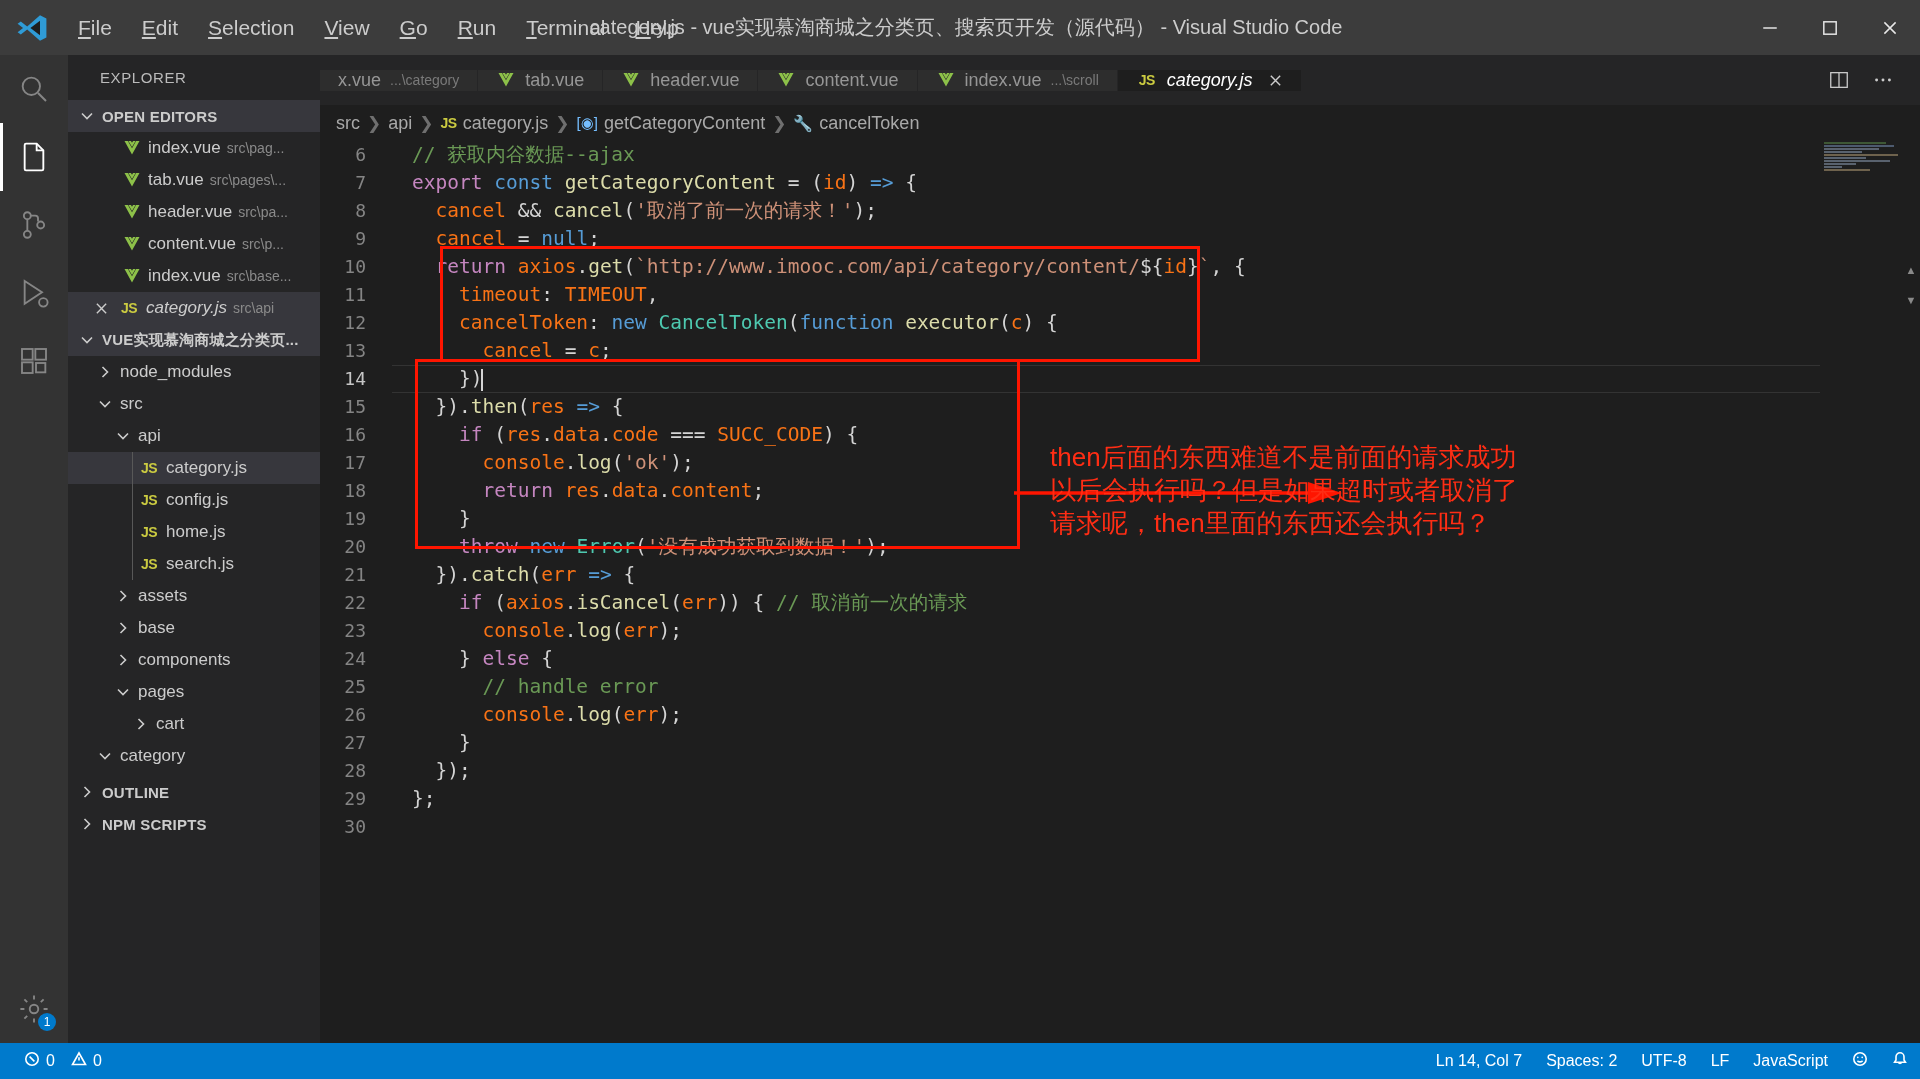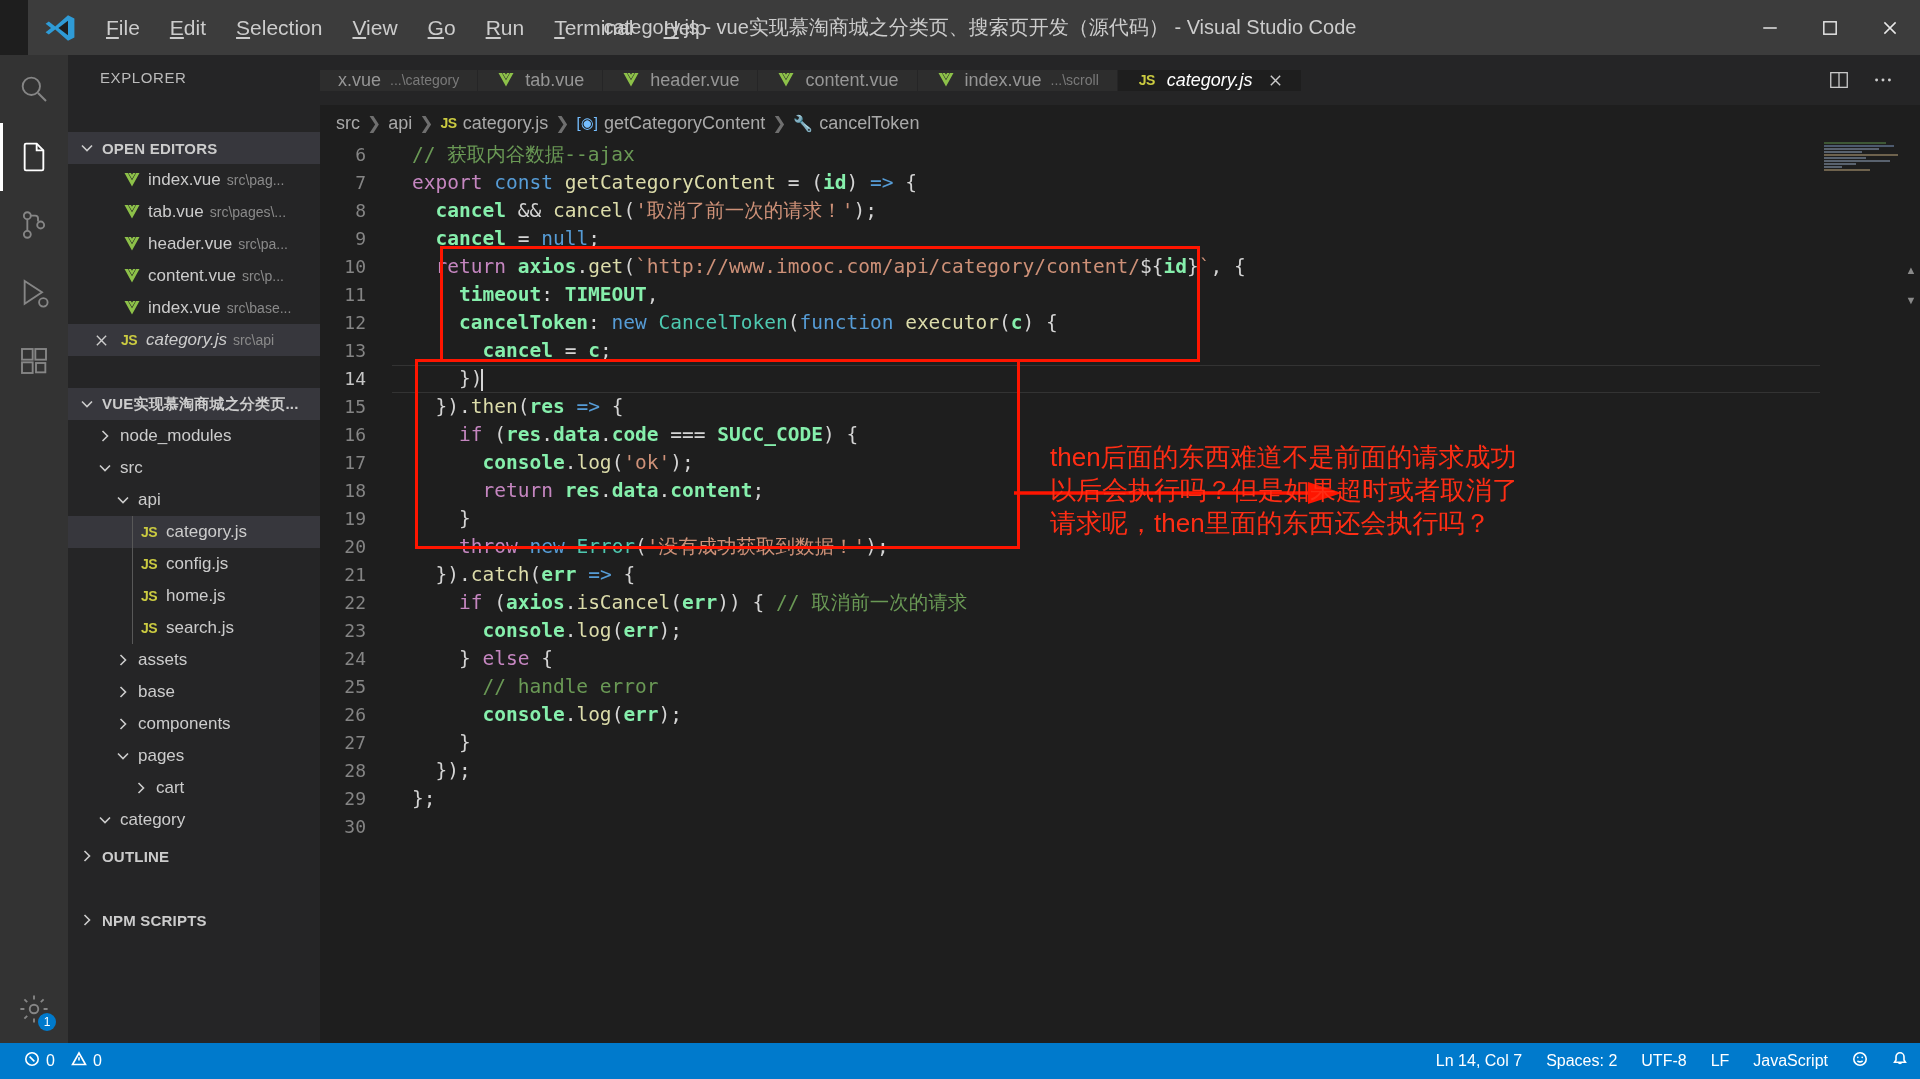--- a/index.html
+++ b/index.html
@@ -7,21 +7,20 @@
   body {
     font-family:"Liberation Sans", sans-serif;
     color:#cccccc;
     -webkit-font-smoothing:antialiased;
   }
 
   
   .titlebar{
     height:55px; background:#3c3c3c; display:flex; align-items:center;
     position:relative;
-    margin-left:28px;
   }
   .vscode-logo{ width:64px; display:flex; align-items:center; justify-content:center; }
   .vscode-logo svg{ width:32px; height:32px; }
   .menubar{ display:flex; align-items:center; gap:2px; }
   .menu-item{
     padding:6px 14px; font-size:21px; color:#cccccc; cursor:default;
     white-space:nowrap;
   }
   .menu-item u{ text-decoration:underline; }
   .win-title{
@@ -62,21 +61,20 @@
   
   .sidebar{ width:252px; background:#252526; flex:none; display:flex; flex-direction:column; }
   .sidebar-title{
     height:45px; display:flex; align-items:center; padding:0 32px;
     font-size:15px; letter-spacing:.6px; color:#bbbbbb;
   }
   .section-header{
     height:32px; display:flex; align-items:center; gap:6px; padding-left:10px;
     font-size:15px; font-weight:bold; color:#cccccc; letter-spacing:.2px;
     background:#252526;
-    margin-top:32px;
   }
   .section-header.hl{ background:#37373d; }
   .twisty{ width:18px; height:18px; display:inline-block; position:relative; flex:none; }
   .twisty svg{ width:18px; height:18px; stroke:#cccccc; fill:none; stroke-width:1.6; }
   .tree{ font-size:17px; }
   .row{
     height:32px; display:flex; align-items:center; gap:6px; white-space:nowrap;
     cursor:pointer; padding-right:6px; position:relative;
   }
   .row.selected{ background:#37373d; }
@@ -137,21 +135,21 @@
     width:72px; flex:none; text-align:right; padding-right:26px;
     color:#858585; font-size:18px;
   }
   .lnum.cur{ color:#c6c6c6; }
   .ctext{ padding-left:20px; position:relative; }
 
   
   .k{ color:#c586c0;margin-top:34px; }   
   .kb{ color:#569cd6; }  
   .fn{ color:#dcdcaa; }  
-  .v{ color:#86efac;font-weight:bold; }   
+  .v{ color:#f97316; }   
   .s{ color:#ce9178; }   
   .c{ color:#6a9955; }   
   .t{ color:#4ec9b0; }   
   .p{ color:#d4d4d4; }
 
   .cur-line-hl{
     position:absolute; left:72px; right:0; height:28px;
     border-top:1px solid #333333; border-bottom:1px solid #333333;
     pointer-events:none;
   }

